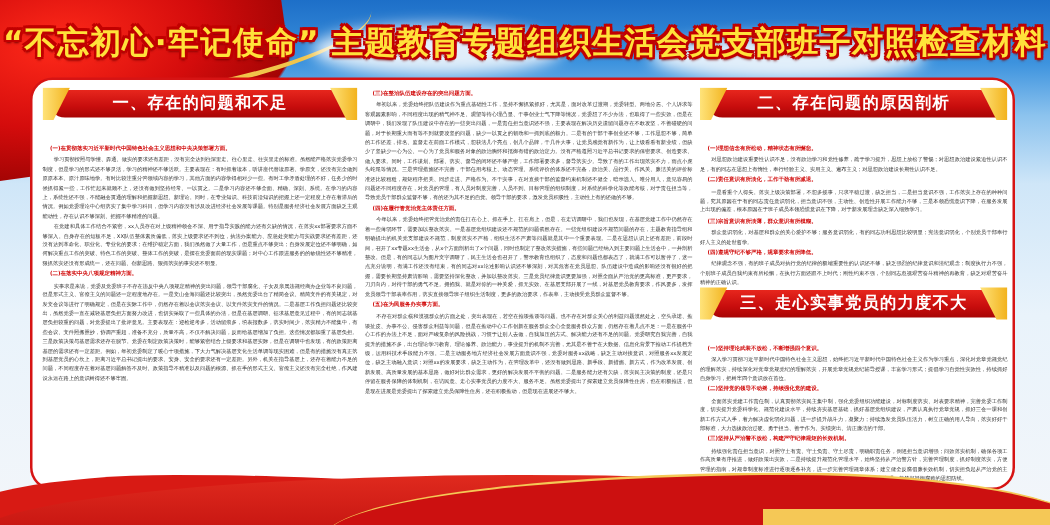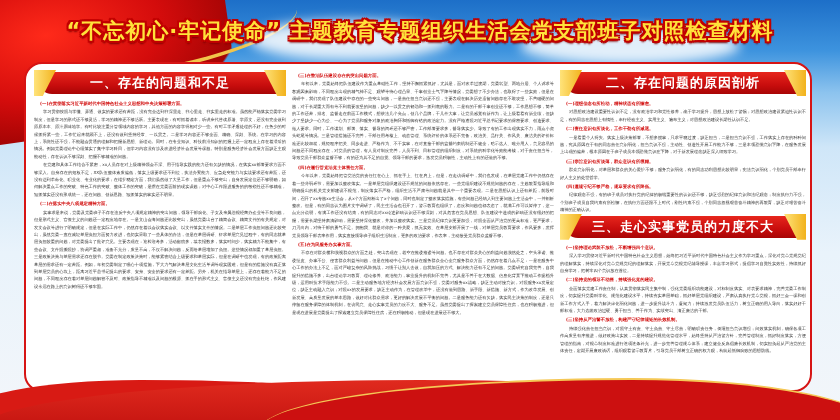--- a/index.html
+++ b/index.html
@@ -13,35 +13,35 @@
     background: radial-gradient(ellipse at 30% 40%, #ff2a1a 0%, #d40c0c 45%, #a30404 75%, transparent 76%);
     transform: rotate(-8deg);
   }
   .flag-gold {
     position:absolute; left:40px; top:5px; width:260px; height:60px;
     border-bottom: 4px solid #f1c54b; border-radius:0 0 60% 40%; transform: rotate(-10deg);
   }
   .cloud { position:absolute; border-radius:50%; background: rgba(255,255,255,0.85); filter: blur(6px); }
   .title {
     position:absolute; top:17px; left:0; width:840px; text-align:center;
-    font-size:21px; font-weight:bold; letter-spacing:1px;
+    font-size:25px; font-weight:bold; letter-spacing:1px;
     color:#ffe23a;
     text-shadow: -2px 0 #c10000, 2px 0 #c10000, 0 -2px #c10000, 0 2px #c10000, 2px 2px #c10000, -2px -2px #c10000, 2px -2px #c10000, -2px 2px #c10000, 0 3px 2px #7a0000;
   }
   .board {
     position:absolute; left:24px; top:62px; width:788px; height:330px;
     background:#ffffff; border:2px solid #d61414; border-radius:18px;
     box-sizing:border-box;
   }
   .col { position:absolute; top:6px; font-size:4.2px; line-height:7.4px; color:#333; }
   .col1 { left:8px; width:252px; }
   .col2 { left:266px; width:262px; }
   .col3 { left:534px; width:246px; }
   .banner {
-    position:relative; height:22px; margin:2px 4px 6px 4px;
+    position:relative; height:22px; margin:2px 4px 22px 4px;
     background: linear-gradient(180deg, #e7261d 0%, #c80d0d 60%, #a80505 100%);
     border-radius: 2px 14px 2px 14px;
     color:#fff; font-size:13px; font-weight:bold; text-align:center; line-height:22px; letter-spacing:1px;
   }
   .banner:before, .banner:after {
     content:""; position:absolute; top:-2px; width:22px; height:26px;
     background: linear-gradient(90deg, #ffe37a, #f2b21c);
   }
   .banner:before { left:-4px; clip-path: polygon(0 0, 100% 0, 40% 100%, 0 100%); }
   .banner:after { right:-4px; clip-path: polygon(0 0, 100% 0, 100% 100%, 60% 100%); }

